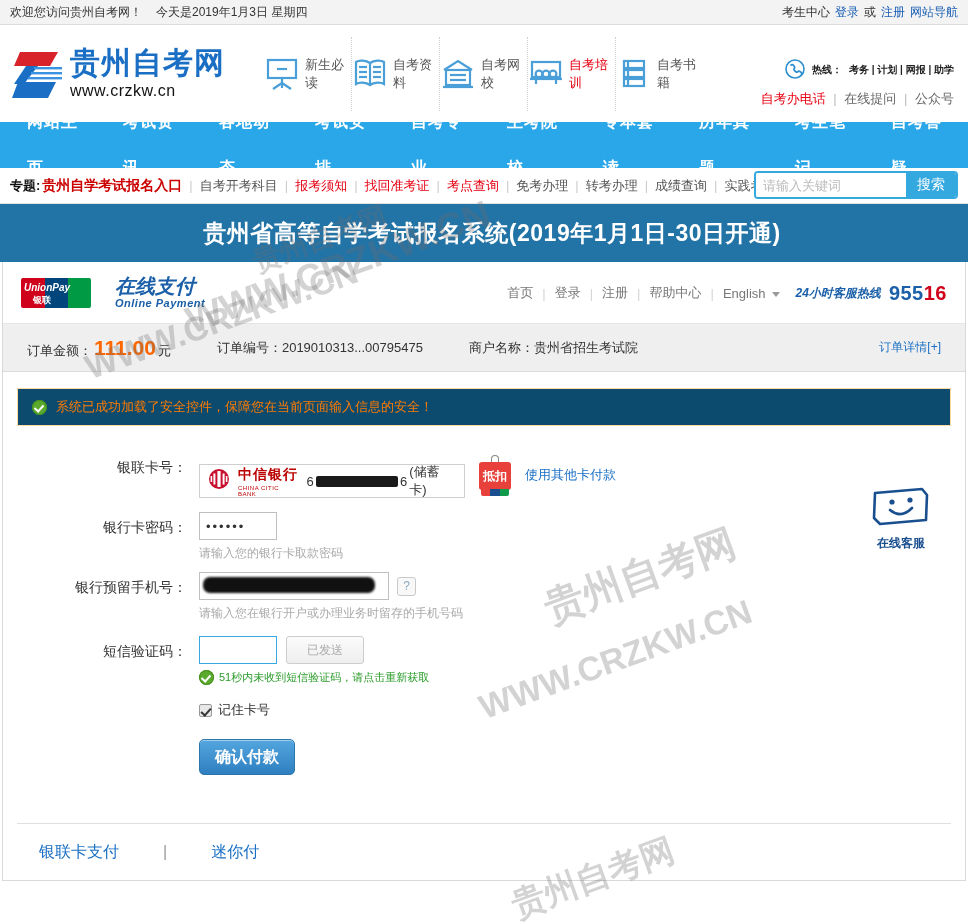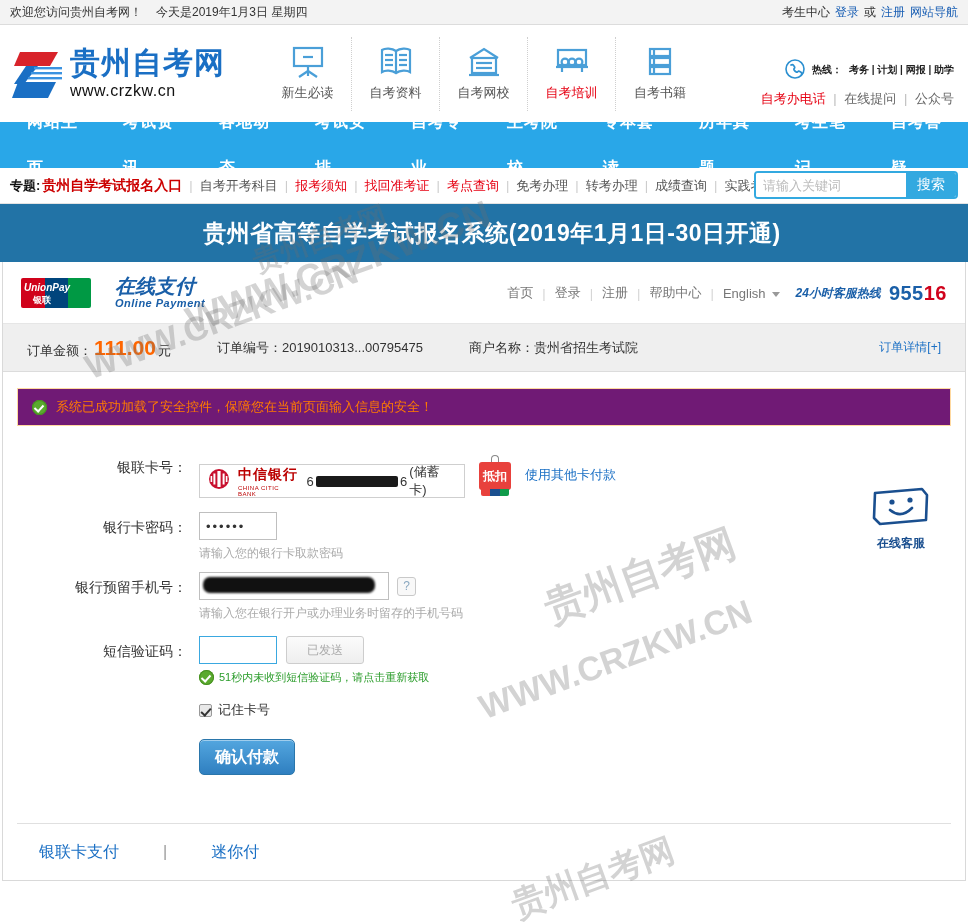--- a/index.html
+++ b/index.html
@@ -29,21 +29,21 @@
     padding: 0 12px; position:relative;
   }
   .logo { display:flex; align-items:center; width: 252px; }
   .logo-mark { width: 52px; height: 56px; position:relative; margin-right:6px;}
   .logo-text { line-height:1; }
   .logo-cn { font-size: 30px; font-weight:bold; color:#1a6fc4; letter-spacing:1px; font-family:"Liberation Sans", sans-serif;}
   .logo-url { font-size: 16px; color:#111; margin-top:5px; letter-spacing:0.5px; }
 
   .iconnav { display:flex; align-items:center; height:74px; }
   .iconnav .item {
-    width: 88px; height: 74px; display:flex; flex-direction:column;
+    width: 88px; height: 74px; display:flex; flex-direction:row;
     align-items:center; justify-content:center; gap:5px;
     border-right: 1px dotted #cfcfcf; color:#555; font-size:13px;
   }
   .iconnav .item:last-child { border-right:none; }
   .iconnav .item.active { color:#e60012; }
   .iconnav .lbl { font-size:13px; }
   .iconnav svg { display:block; }
 
   .hotline { position:absolute; right:14px; top:34px; text-align:right; }
   .hotline .row1 { display:flex; align-items:center; justify-content:flex-end; gap:7px;
@@ -113,21 +113,21 @@
   .hot-num { font-size:20px; font-weight:bold; margin-left:8px; letter-spacing:0.5px;}
   .hot-num .b { color:#1a5fa8; } .hot-num .r { color:#d0021b; }
 
   .order-bar { height:48px; background:#efefef; border-bottom:1px solid #dcdcdc;
      display:flex; align-items:center; padding:0 24px; font-size:13px; color:#333; position:relative;}
   .order-bar .amt { color:#ff6600; font-size:21px; font-weight:bold; margin:0 2px;}
   .order-bar .seg { margin-right:46px; display:flex; align-items:baseline; }
   .order-bar .detail { position:absolute; right:24px; color:#1a6fc4; font-size:12px; cursor:pointer;}
 
   
-  .notice { margin:16px 14px 0 14px; height:38px; background:#701a75; border:1px solid #ffd9a0;
+  .notice { margin:16px 14px 0 14px; height:38px; background:#0c4a6e; border:1px solid #ffd9a0;
      display:flex; align-items:center; padding:0 14px; gap:9px; }
   .notice .txt { color:#ff7b00; font-size:13px; }
   .tick { width:15px;height:15px;border-radius:50%;background:#5aaa2e;position:relative;display:inline-block;
      box-shadow: inset 0 0 0 1px #479021;}
   .tick:after{content:"";position:absolute;left:4px;top:3px;width:4px;height:7px;border:solid #fff;
      border-width:0 2px 2px 0;transform:rotate(42deg);}
 
   
   .formwrap { padding: 26px 0 0 0; position:relative; }
   .frow { display:flex; align-items:flex-start; margin-bottom:2px; }

